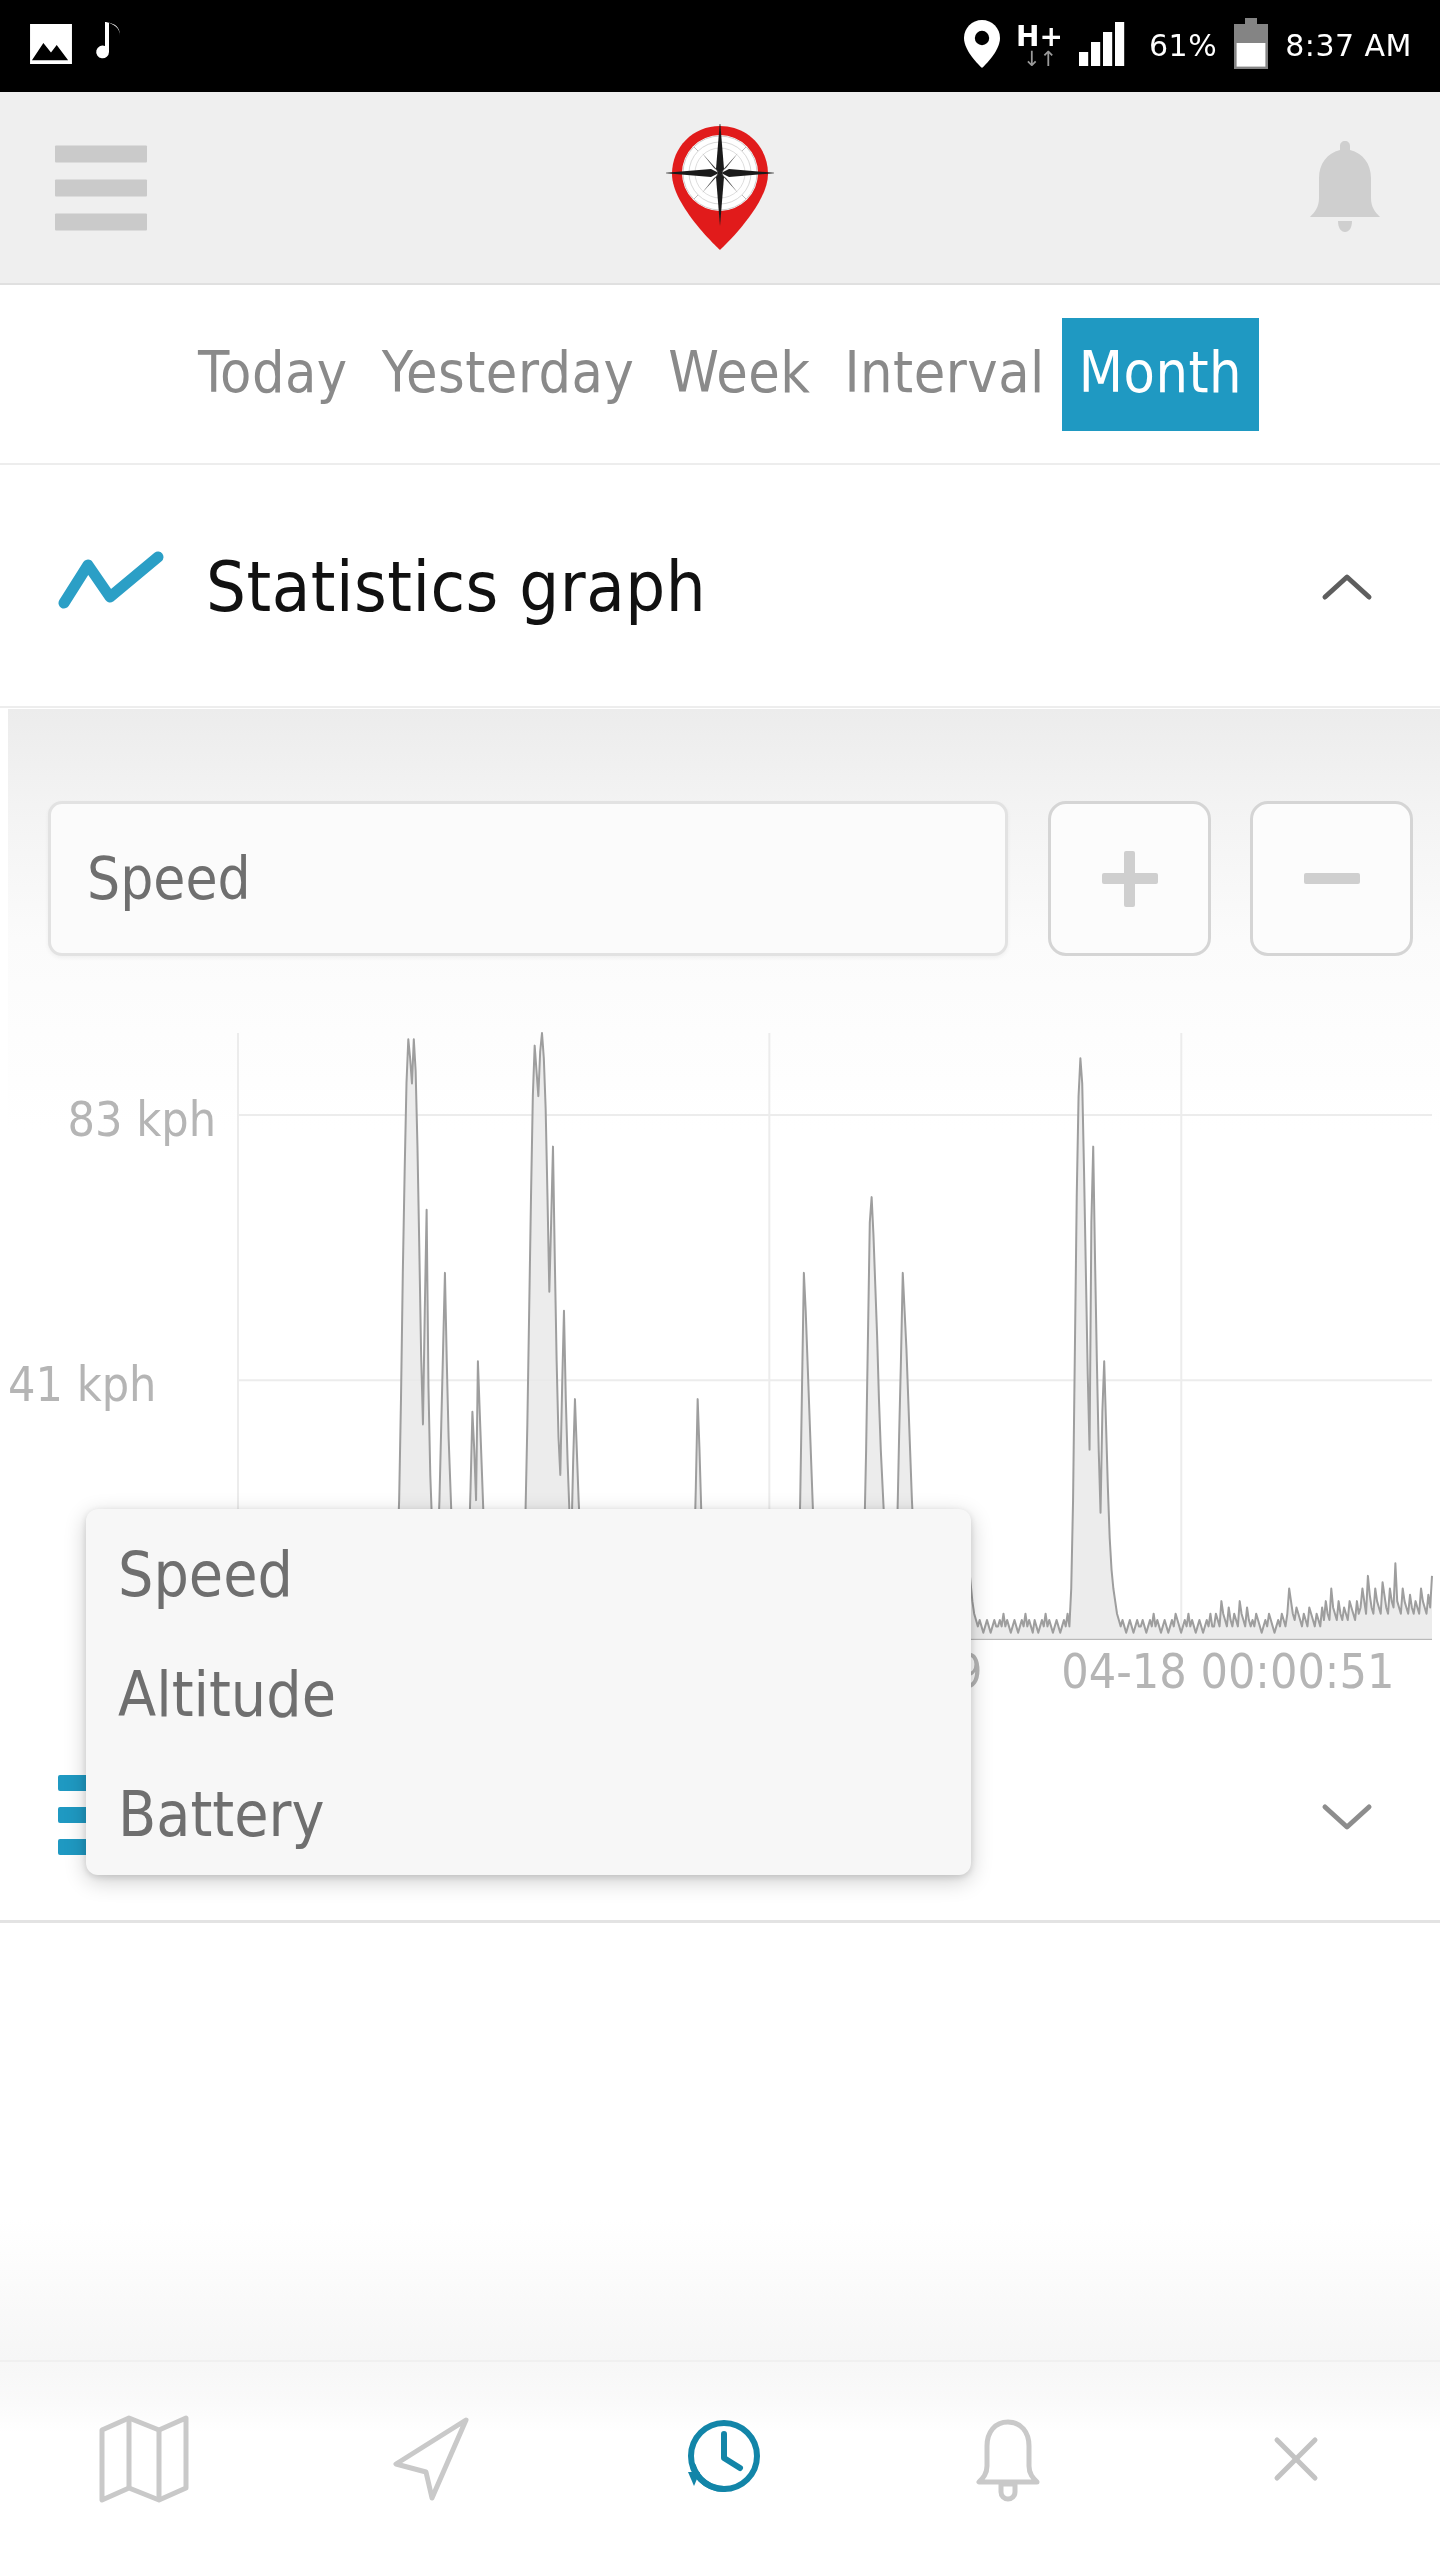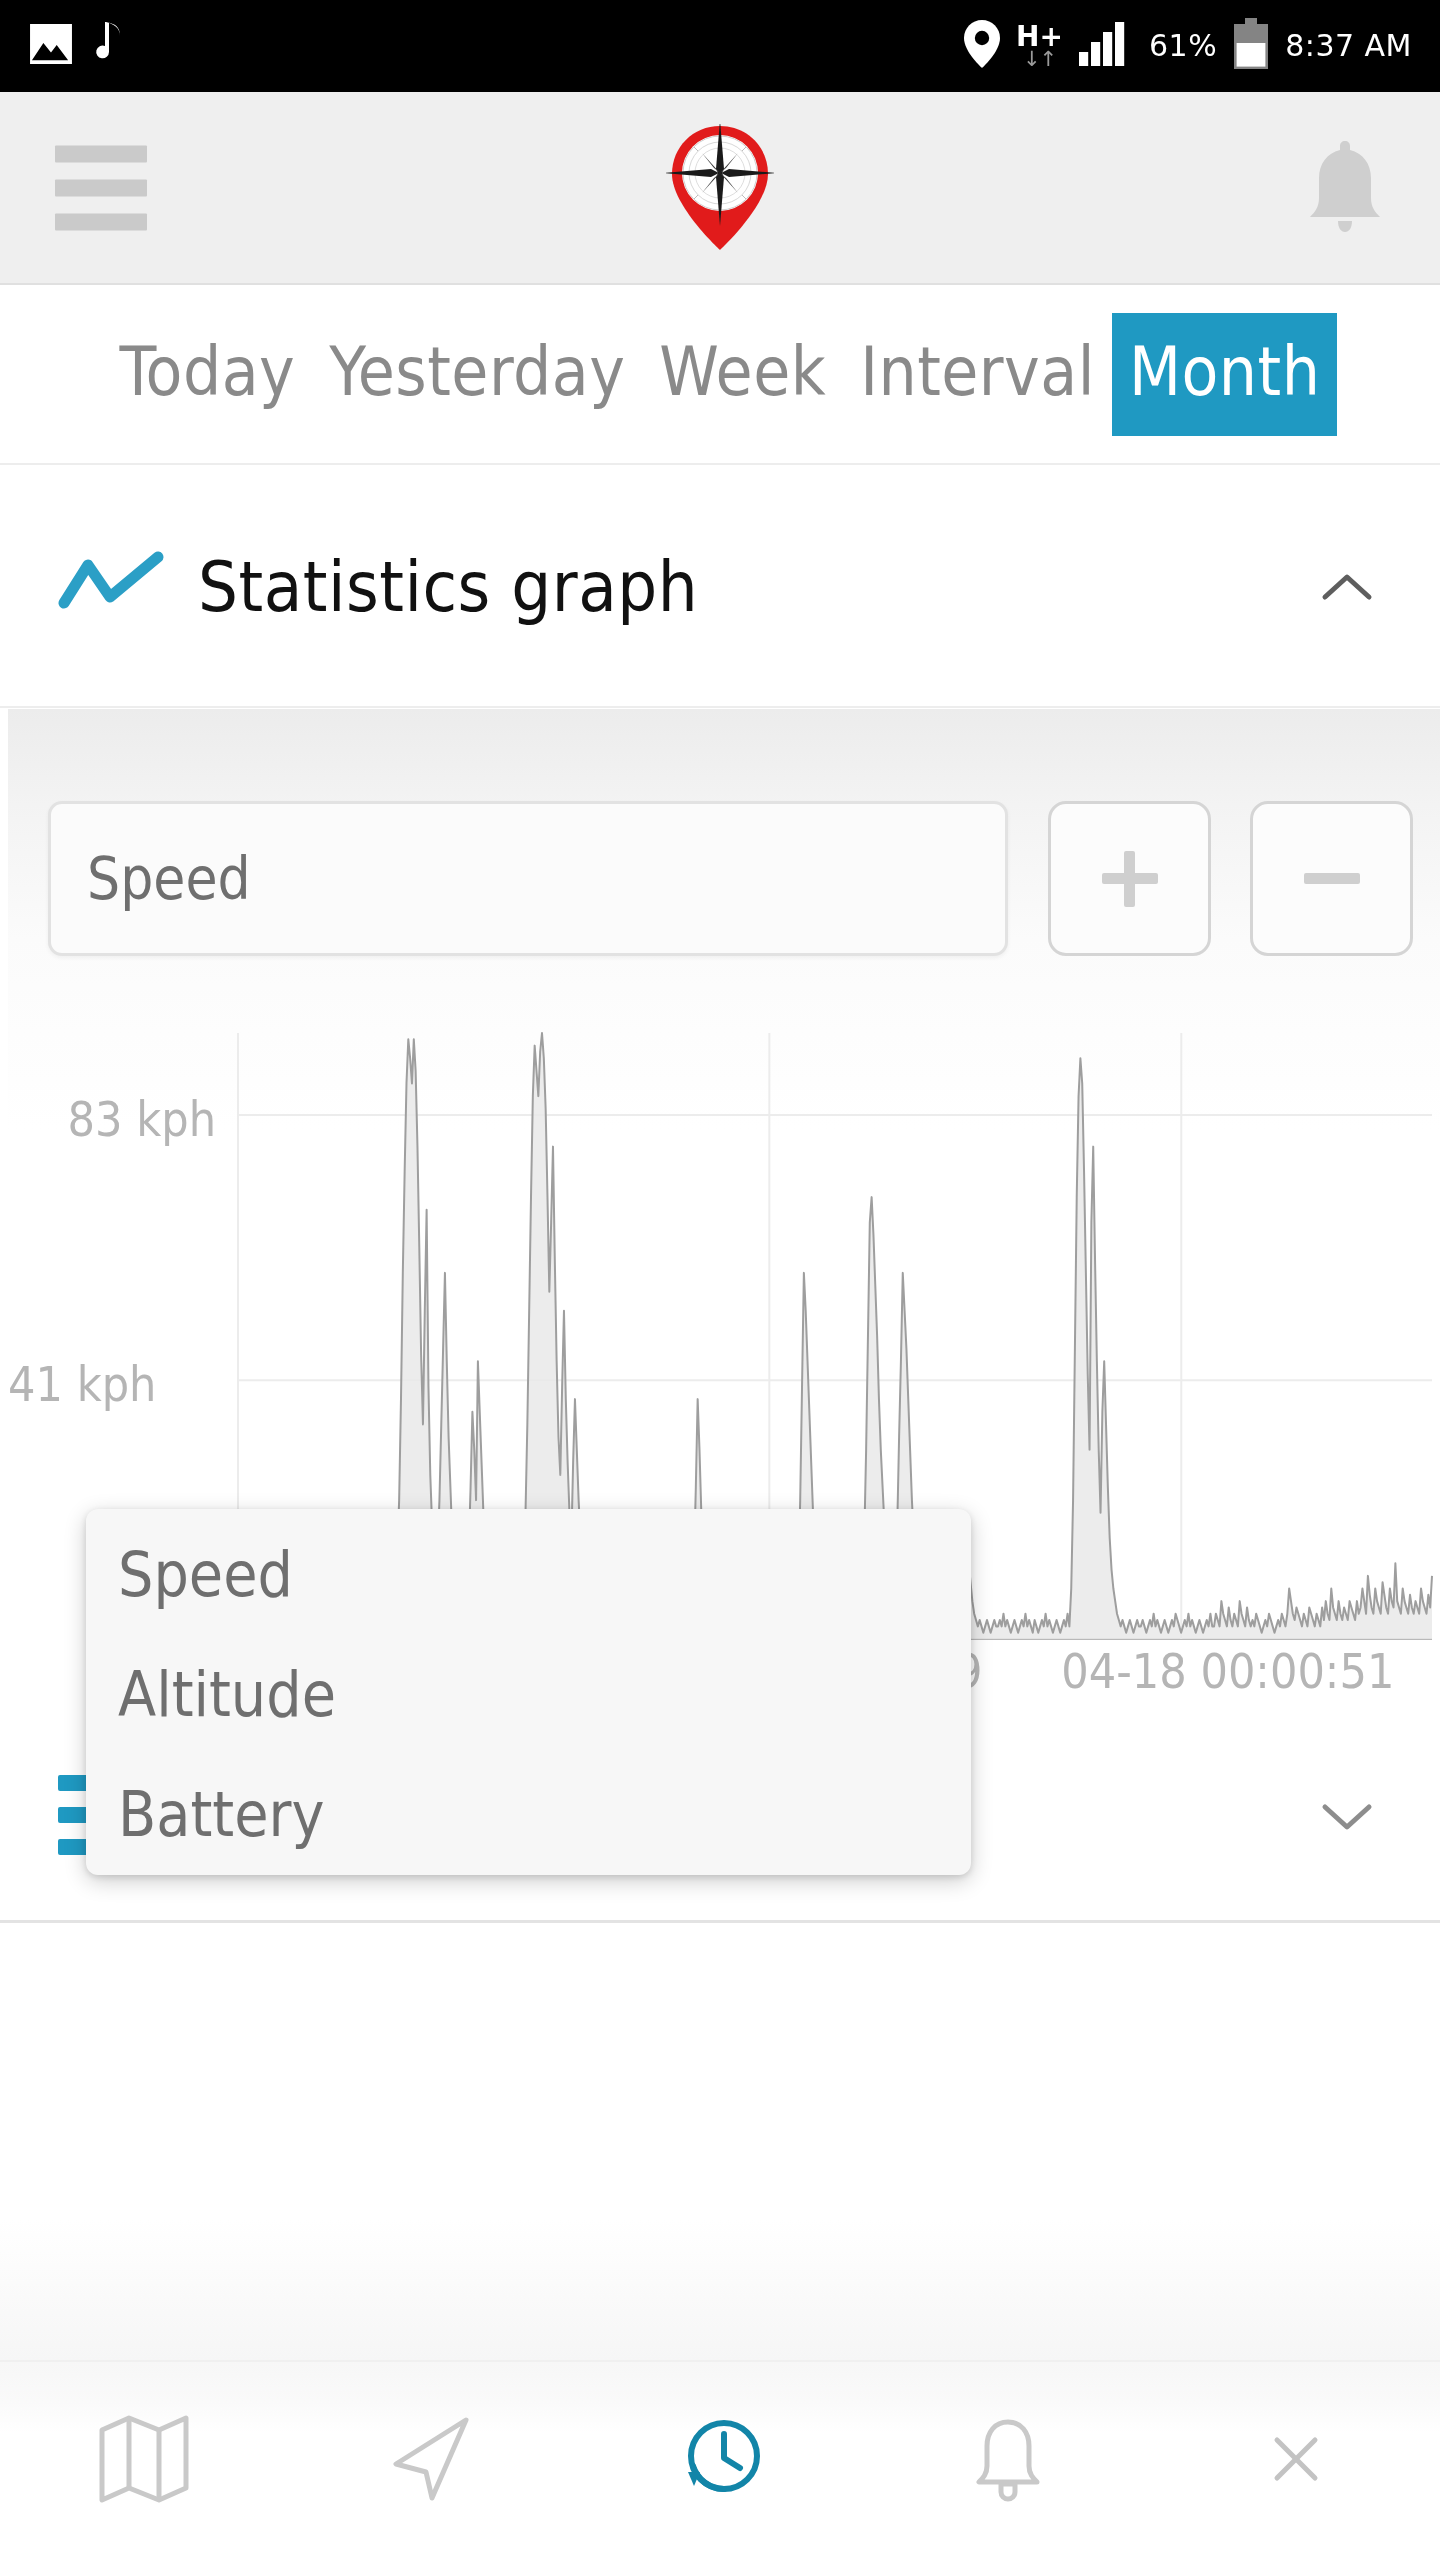--- a/index.html
+++ b/index.html
@@ -73,21 +73,21 @@
     position: absolute; top: 285px; left: 0;
     width: 1440px; height: 180px;
     background: #ffffff;
     border-bottom: 2px solid #ededed;
     display: flex; align-items: center;
     justify-content: center;
     gap: 0px;
   }
   .tab {
     font-family: "DejaVu Sans Condensed", "DejaVu Sans", sans-serif;
-    font-size: 67px;
+    font-size: 57px;
     color: #8a8a8a;
     padding: 26px 17px 30px 17px;
     white-space: nowrap;
     line-height: 1;
     letter-spacing: 0.5px;
   }
   .tab.active {
     background: #1f99c2;
     color: #ffffff;
   }
@@ -99,21 +99,21 @@
     background: #ffffff;
     display: flex; align-items: center;
     padding: 0 58px;
     border-bottom: 2px solid #ededed;
   }
   .sec-icon { width: 108px; flex: none; display:flex; align-items:center; }
   .sec-title {
     font-family: "DejaVu Sans Condensed", "DejaVu Sans", sans-serif;
     font-size: 70px;
     color: #111111;
-    margin-left: 32px;
+    margin-left: 40px;
     line-height: 1;
     letter-spacing: 0.5px;
   }
   .sec-chevron {
     margin-left: auto;
     width: 70px; height: 70px;
     display:flex; align-items:center; justify-content:center;
   }
 
   

